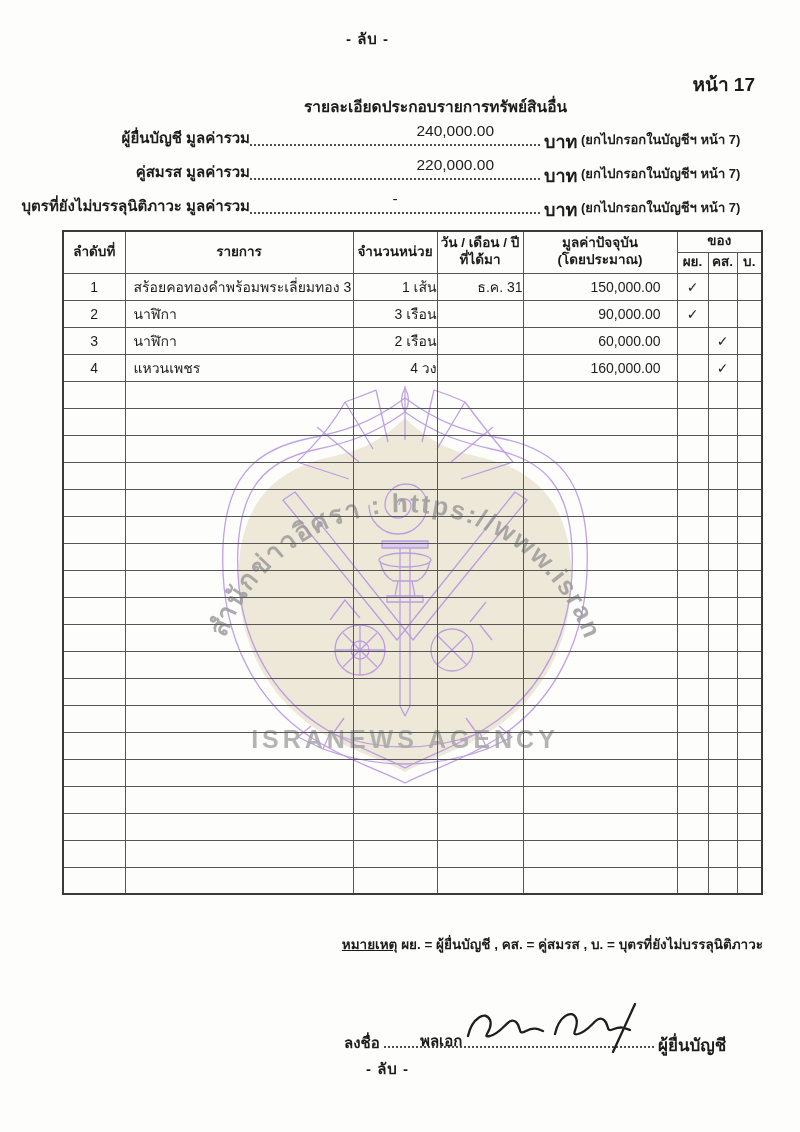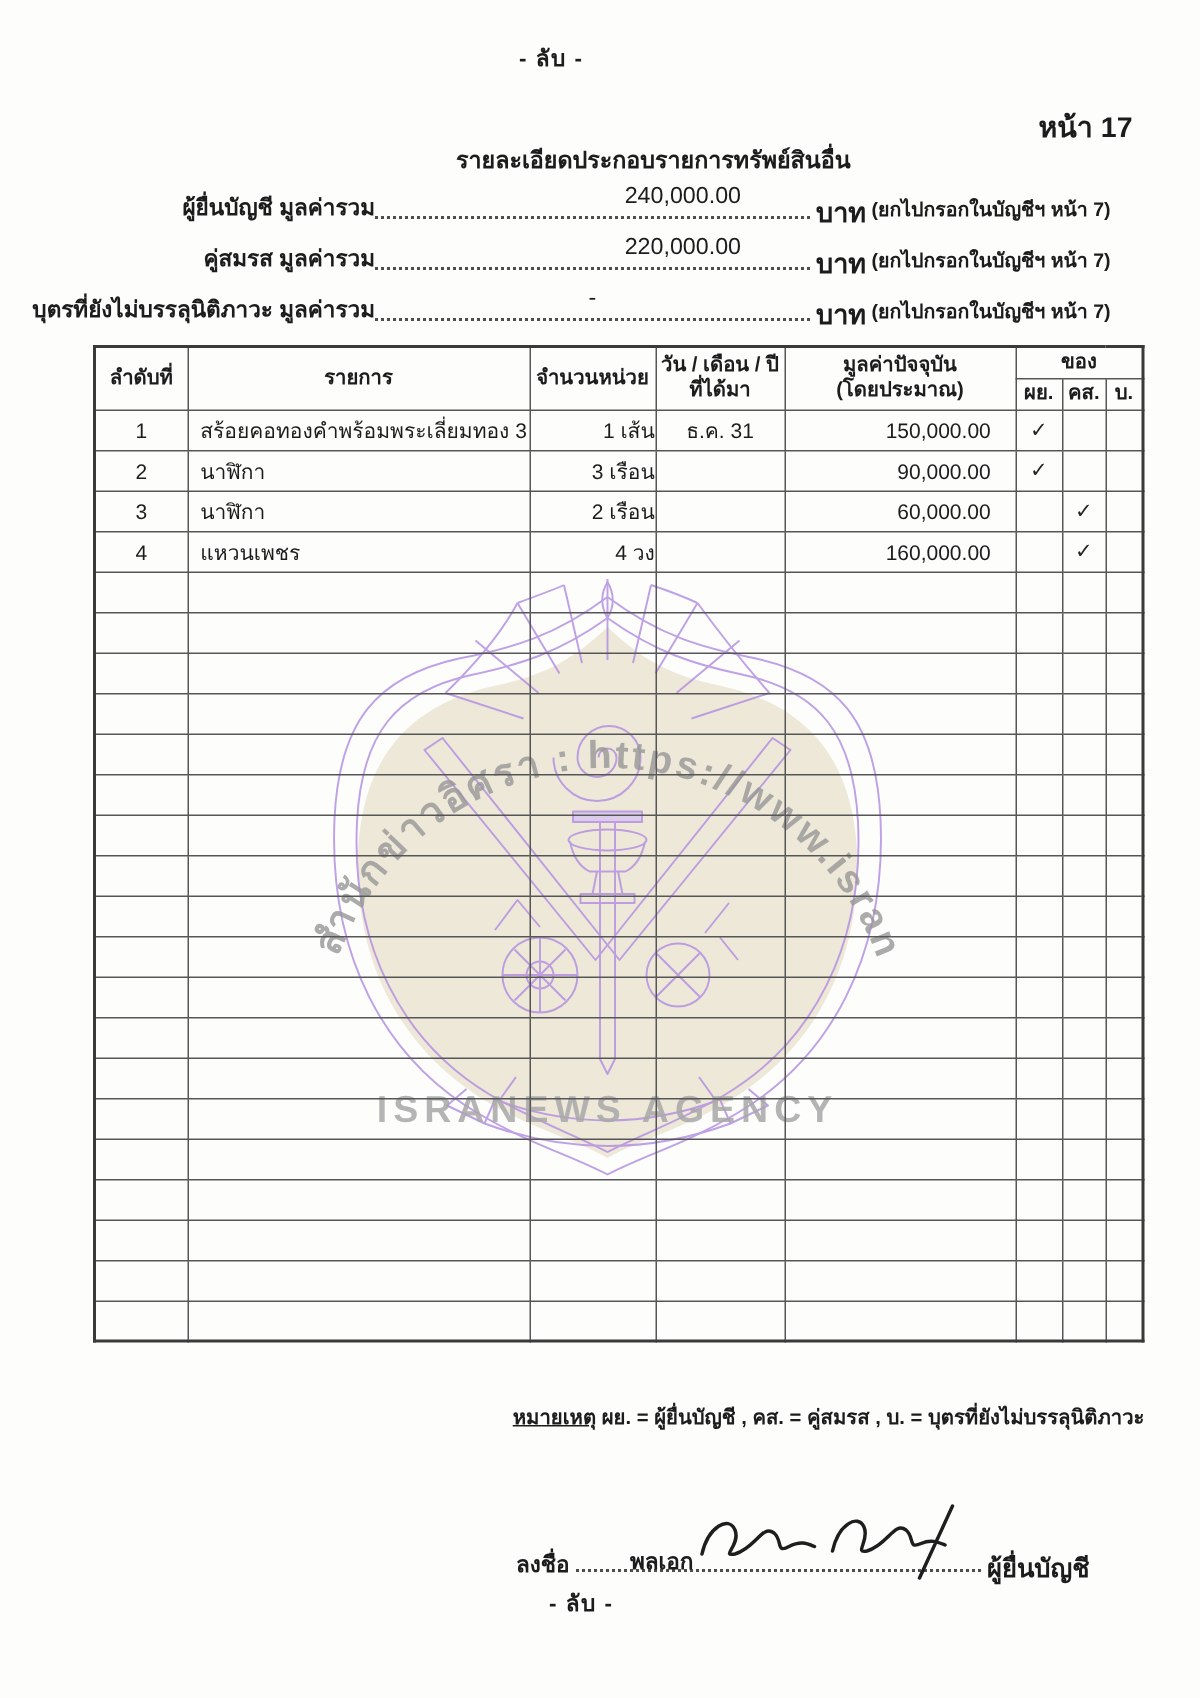--- a/index.html
+++ b/index.html
@@ -32,21 +32,21 @@
   
   .asset-table { position:absolute; left:62px; top:230px; width:700px;
                  border-collapse:collapse; table-layout:fixed; background:transparent;border-radius:29px; }
   .asset-table th, .asset-table td { border:1px solid #565656; background:transparent; overflow:hidden; white-space:nowrap; }
   .asset-table { border:2px solid #3a3a3a; }
   .asset-table th { font-size:13.5px; font-weight:700; text-align:center; height:21px; line-height:1.25; }
   .asset-table td { height:27px; font-size:14px; }
   .c-no { text-align:center; }
   .c-item { text-align:left; padding-left:8px; font-weight:500; }
   .c-qty { text-align:right; }
-  .c-date { text-align:center; }
+  .c-date { text-align:right; }
   .c-val { text-align:right; padding-right:16px; }
   .c-chk { text-align:center; font-size:15px; font-weight:600; color:#222; }
 
   
   .footnote { position:absolute; right:37px; top:933px; font-size:13.5px; font-weight:700; white-space:nowrap; }
   .footnote .fn-label { text-decoration:underline; }
 
   
   .sig-label { position:absolute; left:344px; top:1031px; font-size:15px; font-weight:700; }
   .sig-line { position:absolute; left:384px; top:1026px; width:270px; height:22px; border-bottom:2px dotted #4d4d4d; }

